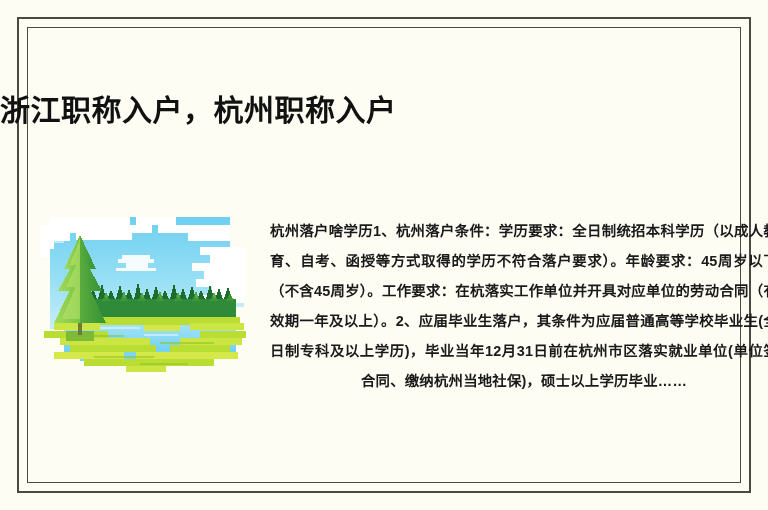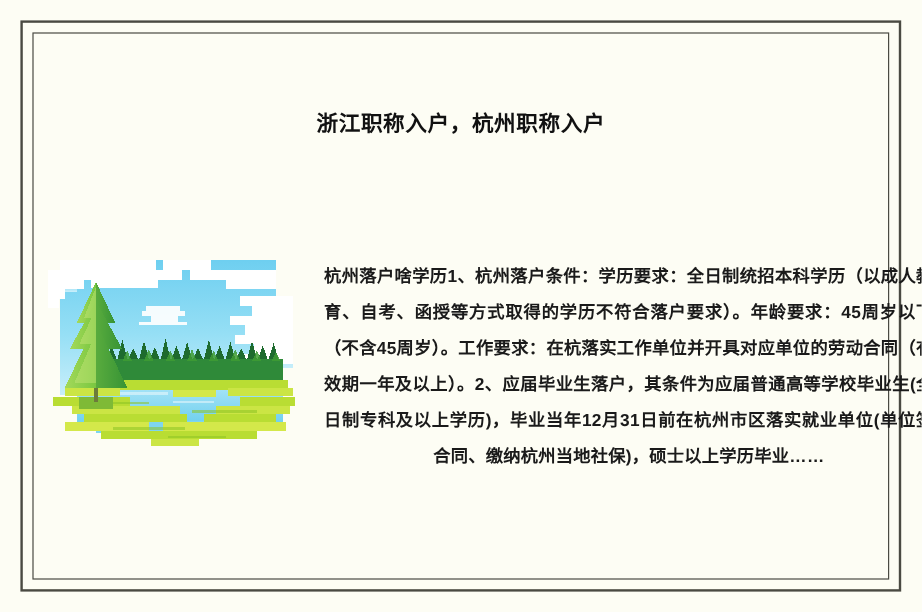--- a/index.html
+++ b/index.html
@@ -44,22 +44,22 @@
     box-sizing: border-box;
     pointer-events: none;
   }
 
   
   .title {
     position: absolute;
     left: 0;
     right: 0;
     top: 74px;
-    text-align: center;
-    font-size: 18px;
+    text-align: left;
+    font-size: 30px;
     font-weight: bold;
     color: #111111;
     letter-spacing: 0.5px;
     line-height: 34px;
   }
 
   
   .content {
     position: absolute;
     left: 40px;

